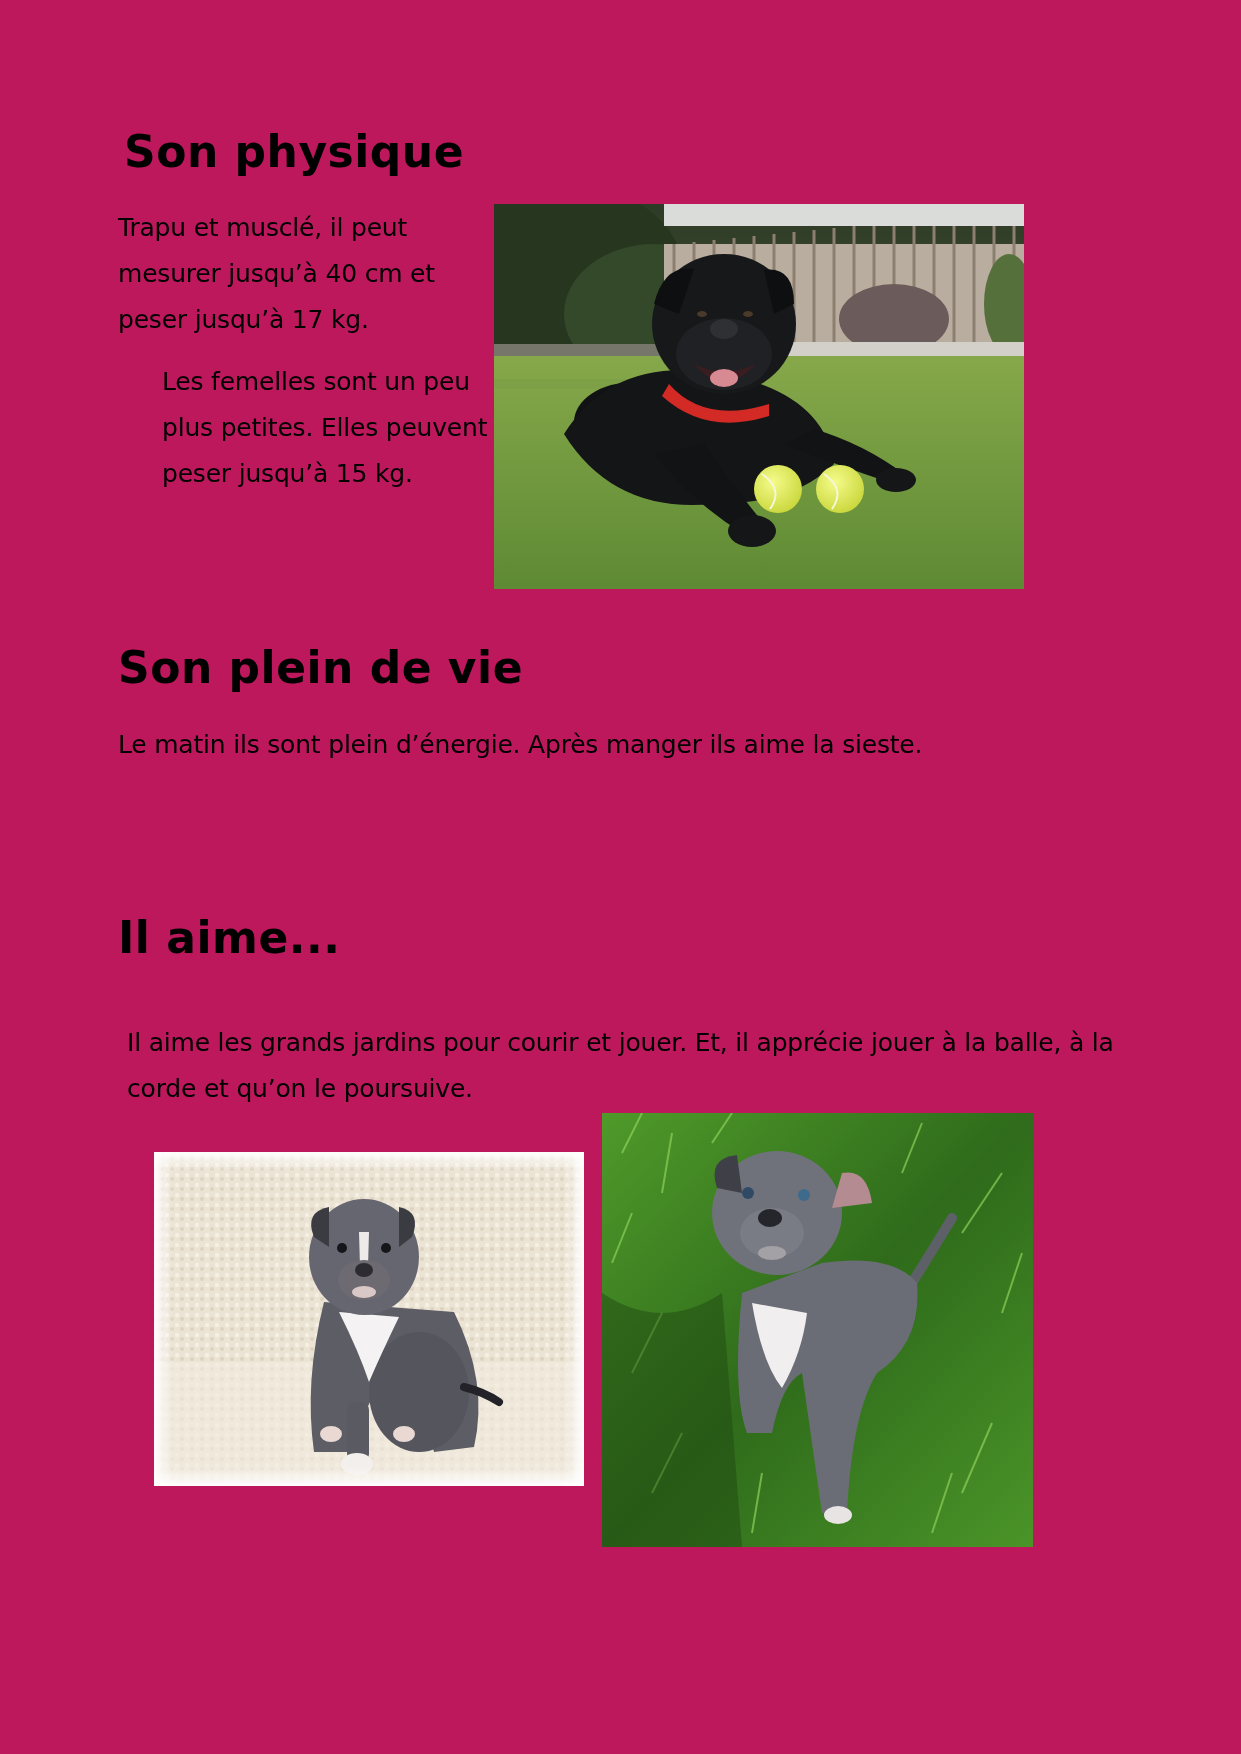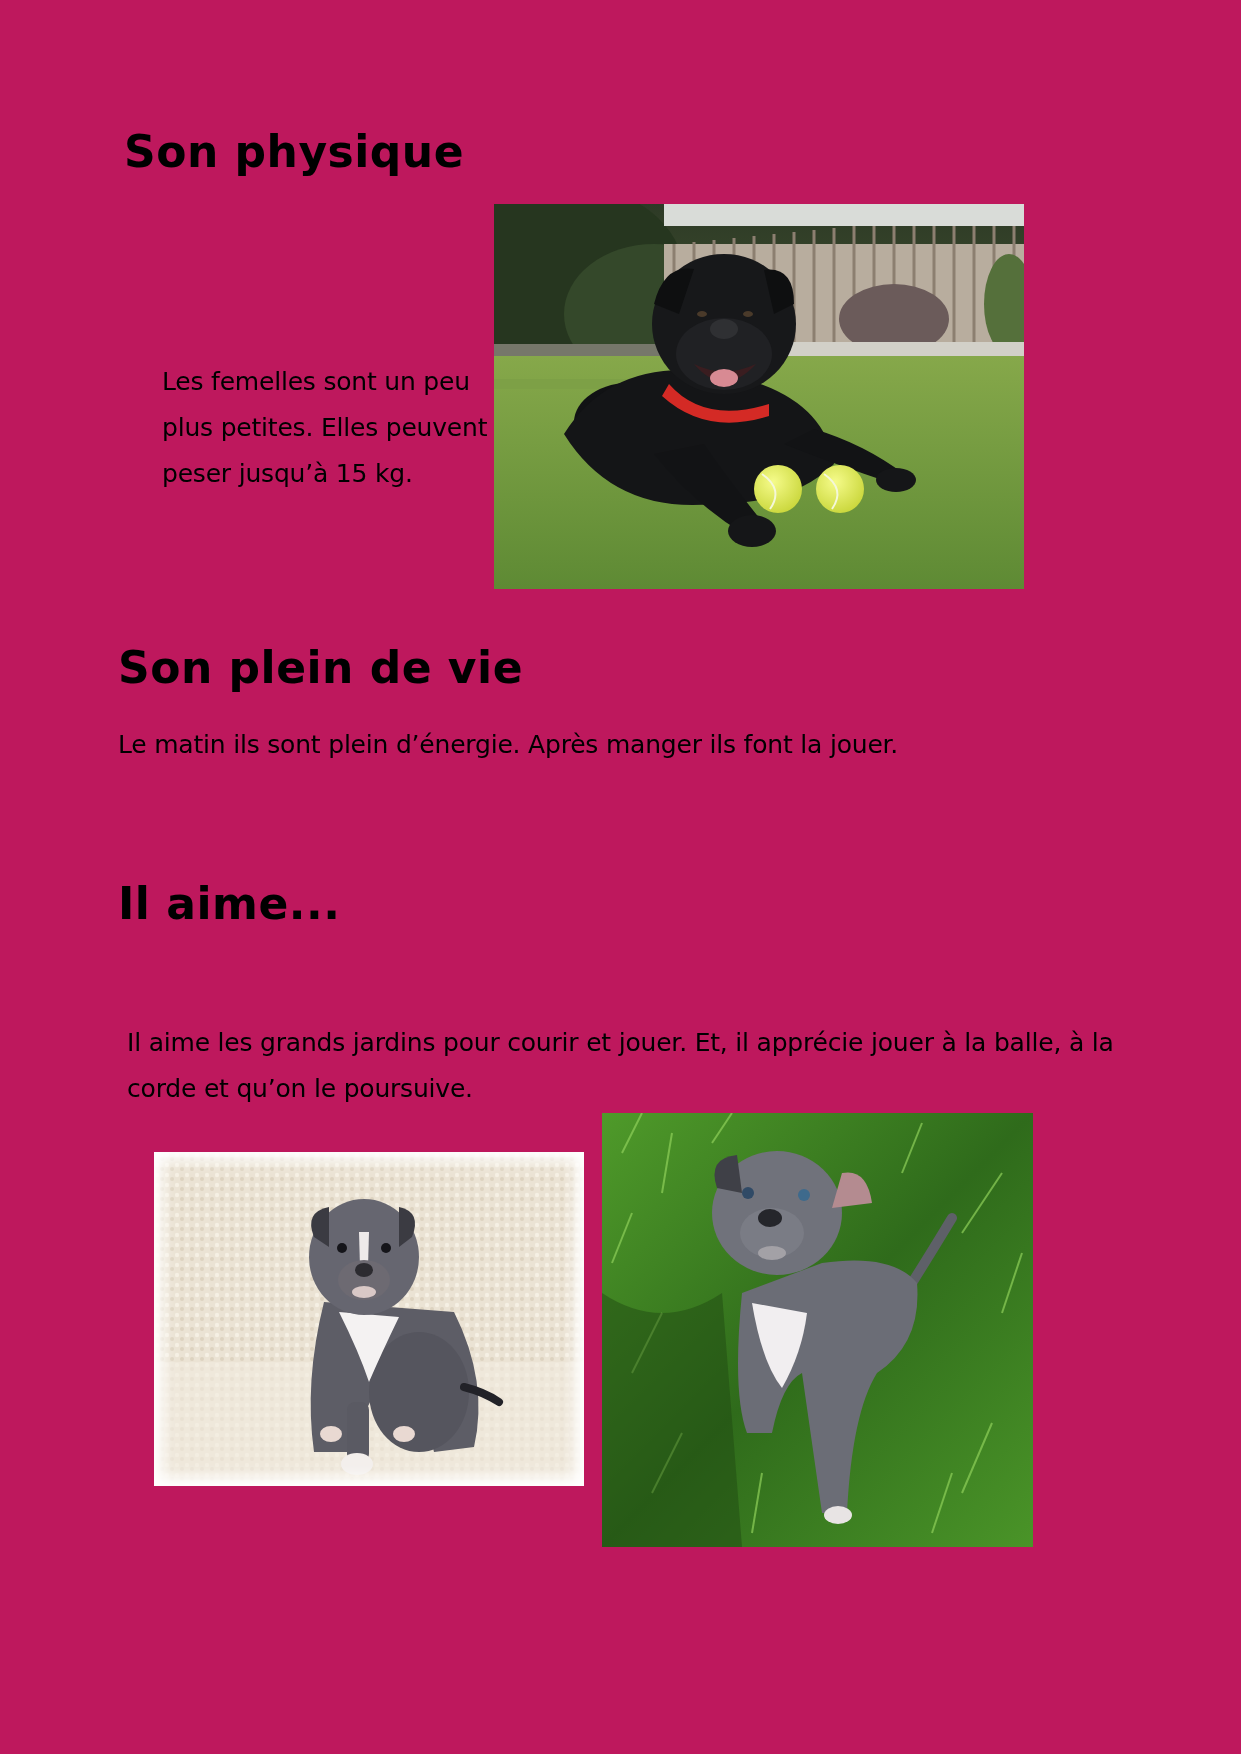--- a/index.html
+++ b/index.html
@@ -50,20 +50,21 @@
     pointer-events: none;
   }
 </style>
 </head>
 <body>
 
 <div class="page">
 
   <h1 class="heading" style="left:124px; top:130px;">Son physique</h1>
 
+  <p class="para" style="left:118px; top:205px; width:355px;">Trapu et musclé, il peut mesurer jusqu’à 40 cm et peser jusqu’à 17 kg.</p>
 
   <p class="para" style="left:118px; top:359px; width:365px;margin-left:44px;">Les femelles sont un peu plus petites. Elles peuvent peser jusqu’à 15 kg.</p>
 
   <div class="photo" style="left:494px; top:204px; width:530px; height:385px;" title="Staffordshire bull terrier noir couché sur l'herbe avec deux balles de tennis">
     <svg viewBox="0 0 530 385" preserveAspectRatio="none">
       <defs>
         <linearGradient id="g1bg" x1="0" y1="0" x2="0" y2="1">
           <stop offset="0" stop-color="#2d3a26"></stop>
           <stop offset="0.35" stop-color="#41502f"></stop>
           <stop offset="1" stop-color="#3b4a2a"></stop>
@@ -139,23 +140,23 @@
 
       <circle cx="284" cy="285" r="24" fill="url(#ball)"></circle>
       <path d="M268 270 Q290 285 276 305" stroke="#f4f7d9" stroke-width="2" fill="none"></path>
       <circle cx="346" cy="285" r="24" fill="url(#ball)"></circle>
       <path d="M330 270 Q352 285 338 305" stroke="#f4f7d9" stroke-width="2" fill="none"></path>
     </svg>
   </div>
 
   <h1 class="heading" style="left:118px; top:646px;">Son plein de vie</h1>
 
-  <p class="para" style="left:118px; top:722px; width:1000px; white-space:nowrap;">Le matin ils sont plein d’énergie. Après manger ils font la jouer.</p>
-
-  <h1 class="heading" style="left:118px; top:882px;">Il aime...</h1>
+  <p class="para" style="left:118px; top:722px; width:1000px; white-space:nowrap;">Le matin ils sont plein d’énergie. Après manger ils aime la sieste.</p>
+
+  <h1 class="heading" style="left:118px; top:916px;">Il aime...</h1>
 
   <p class="para" style="left:118px; top:1020px; width:990px;margin-left:9px;">Il aime les grands jardins pour courir et jouer. Et, il apprécie jouer à la balle, à la corde et qu’on le poursuive.</p>
 
   <div class="photo" style="left:154px; top:1152px; width:430px; height:334px;" title="Chiot gris et blanc assis sur une couverture">
     <svg viewBox="0 0 430 334" preserveAspectRatio="none">
       <defs>
         <pattern id="fleece" width="10" height="10" patternUnits="userSpaceOnUse">
           <rect width="10" height="10" fill="#ebe3d4"></rect>
           <circle cx="3" cy="3" r="2.2" fill="#f6f0e4"></circle>
           <circle cx="8" cy="7" r="2" fill="#ddd3c0"></circle>

